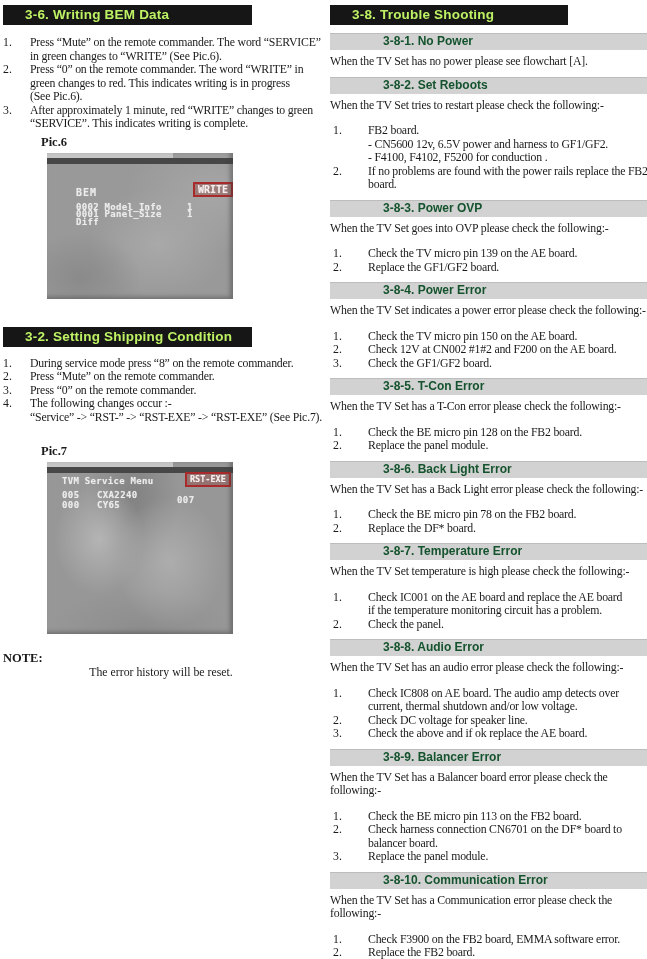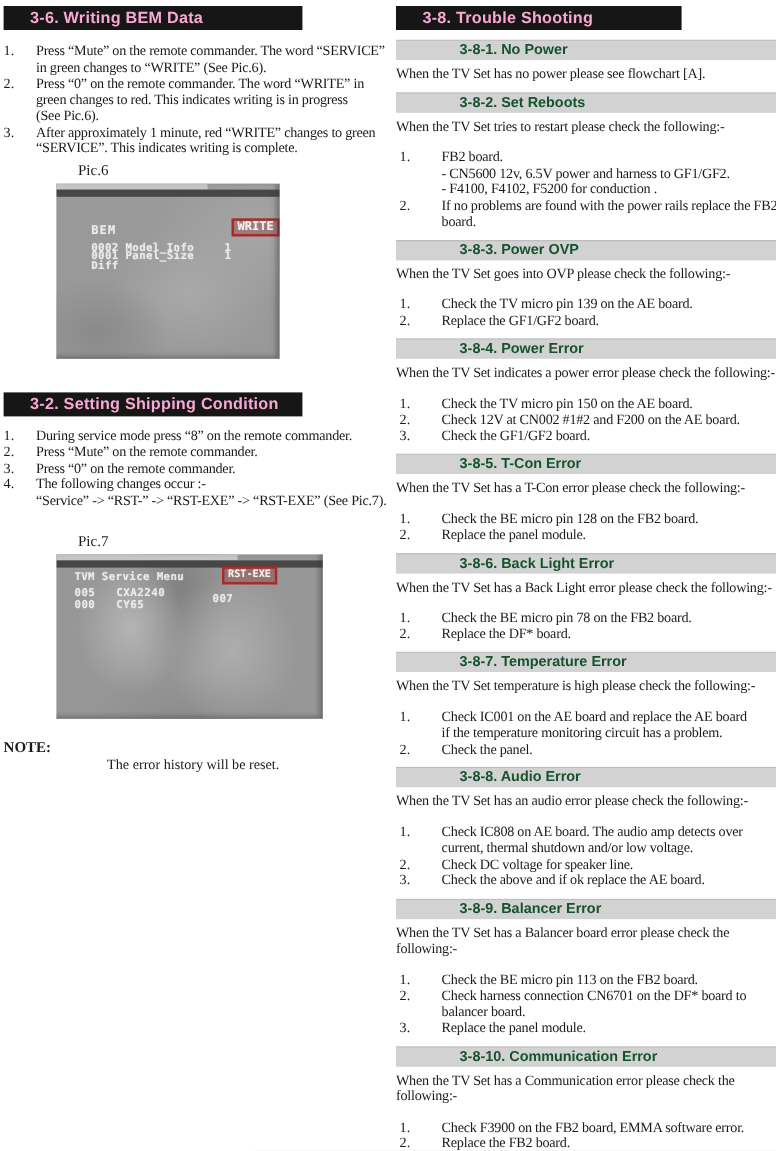--- a/index.html
+++ b/index.html
@@ -1,21 +1,21 @@
 <!DOCTYPE html>
 <html><head>
 <meta charset="utf-8">
 <style>
   html,body{margin:0;padding:0;background:#e8e8e8;}
   .page{position:relative;width:647px;height:959px;background:#ffffff;overflow:hidden;
         font-family:"Liberation Serif",serif;color:#1a1a1a;}
   .col-left{position:absolute;left:3px;top:0;width:316px;}
   .col-right{position:absolute;left:330px;top:0;width:317px;}
 
-  .black-bar{background:#161616;color:#f9a8d4;font-family:"Liberation Sans",sans-serif;
+  .black-bar{background:#161616;color:#bef264;font-family:"Liberation Sans",sans-serif;
              font-weight:bold;font-size:13.5px;height:20px;line-height:20px;
              padding-left:22px;letter-spacing:.2px;}
   .col-left .black-bar{width:227px;margin-top:5px;}
   .col-right .black-bar{width:216px;margin-top:5px;}
   .col-left .black-bar.second{margin-top:28px;}
 
   .sub-bar{background:#d2d2d2;color:#14532d;font-family:"Liberation Sans",sans-serif;
            font-weight:bold;font-size:12px;height:17px;line-height:17px;
            padding-left:53px;width:284px;margin-top:8px;box-shadow:inset 0 1px 0 #bdbdbd;}
 
@@ -24,37 +24,37 @@
   .num-list{margin-top:12px;}
   .col-left .num-list{margin-top:11px;}
   .col-left .list37{margin-top:10px;}
   .num-item{position:relative;}
   .num{position:absolute;left:3px;top:0;font-size:11.8px;line-height:13.5px;}
   .col-left .num{left:0;}
   .col-right .num-item .line{padding-left:38px;}
   .col-left .num-item .line{padding-left:27px;}
   .line{font-size:11.8px;line-height:13.5px;letter-spacing:-.2px;white-space:nowrap;}
 
-  .pic-label{font-weight:normal;font-size:12.5px;margin-left:62px;margin-top:4px;}
+  .pic-label{font-weight:bold;font-size:12.5px;margin-left:38px;margin-top:4px;}
   .pic-label.p7{margin-top:20px;}
 
   .photo{position:relative;margin-left:44px;margin-top:3px;overflow:hidden;}
   #pic6{width:186px;height:146px;
     background:
       radial-gradient(ellipse 60px 45px at 18% 85%, #8a8a8a, transparent),
       radial-gradient(ellipse 70px 55px at 60% 62%, #a9a9a9, transparent),
       radial-gradient(ellipse 85px 60px at 88% 28%, #a6a6a6, transparent),
       #999999;}
-  #pic7{width:186px;height:137px;
+  #pic7{width:186px;height:172px;
     background:
       radial-gradient(ellipse 45px 55px at 28% 45%, #b4b4b4, transparent),
       radial-gradient(ellipse 55px 65px at 66% 58%, #adadad, transparent),
       radial-gradient(ellipse 45px 75px at 47% 20%, #828282, transparent),
       radial-gradient(ellipse 90px 40px at 50% 97%, #8d8d8d, transparent),
-      #979797; padding-left: 36px;}
+      #979797;}
   .topbar{position:absolute;top:5px;left:0;right:0;height:6px;background:#474747;}
   .artifact{position:absolute;top:0;left:0;width:68%;height:5px;background:#c6c6c6;}
   .photo-inner-shadow{position:absolute;inset:0;box-shadow:inset -3px -2px 4px rgba(60,60,60,.45);}
 
   .osd-title,.osd-rows,.osd-badge{position:absolute;font-family:"DejaVu Sans Mono",monospace;
         font-weight:bold;color:#ebebeb;text-shadow:0 0 1px rgba(255,255,255,.45);}
   #pic6 .osd-title{left:29px;top:34px;font-size:10px;letter-spacing:1px;}
   #pic6 .osd-badge{left:146px;top:29px;font-size:10px;}
   #pic6 .osd-rows{left:29px;top:51px;font-size:9px;line-height:7.5px;letter-spacing:.3px;}
   #pic6 .osd-value{left:111px;top:0;}

